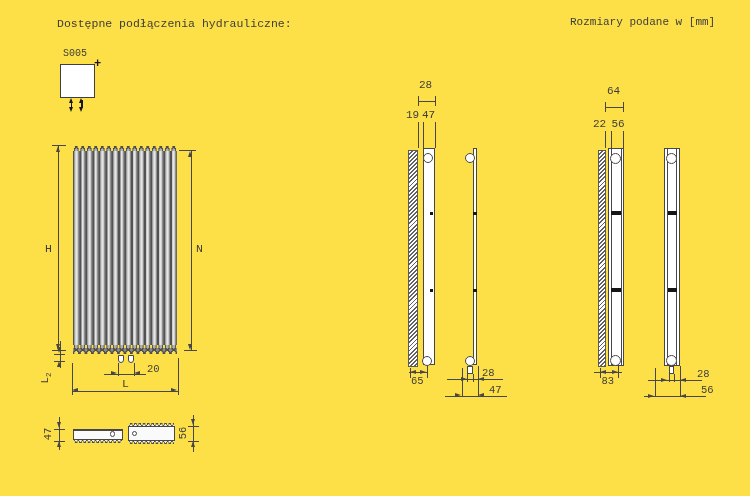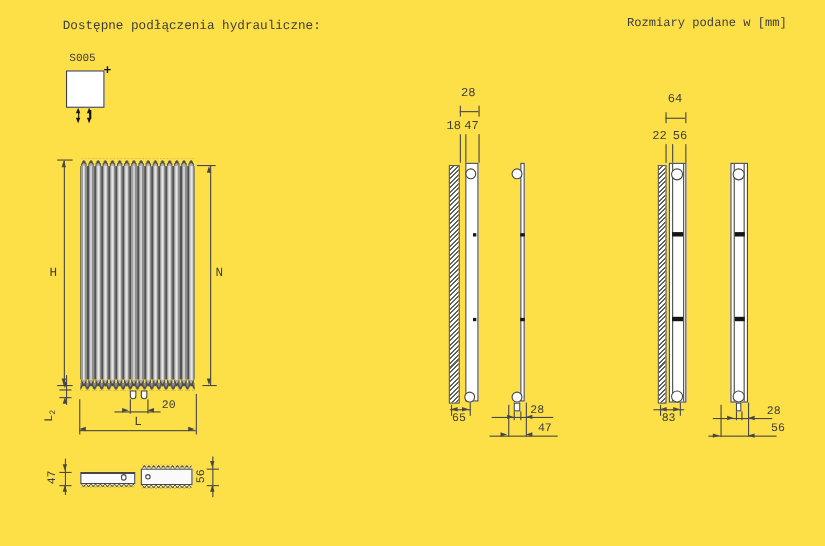--- a/index.html
+++ b/index.html
@@ -126,21 +126,21 @@
     <div class="ar d" style="left:190.7px;top:419px;"></div>
     <div class="ar u" style="left:190.7px;top:441px;"></div>
     <div class="dim rot" style="left:176px;top:427px;width:16px;height:12px;">56</div>
   </div>
 
   <div class="abs" style="left:0;top:0;width:0;height:0;">
     <div class="hl" style="left:417.5px;top:101px;width:17.5px;"></div>
     <div class="vl" style="left:417.5px;top:96px;height:10px;"></div>
     <div class="vl" style="left:435px;top:96px;height:10px;"></div>
     <div class="dim" style="left:419px;top:80px;font-size:11px;">28</div>
-    <div class="dim" style="left:406px;top:110px;font-size:11px;">18</div>
+    <div class="dim" style="left:406px;top:110px;font-size:11px;">19</div>
     <div class="dim" style="left:422px;top:110px;font-size:11px;">47</div>
     <div class="vl" style="left:417.5px;top:122px;height:26px;"></div>
     <div class="vl" style="left:422.5px;top:122px;height:26px;"></div>
     <div class="vl" style="left:435px;top:122px;height:26px;"></div>
 
     <div class="wall" style="left:408px;top:150px;width:10px;height:217px;"></div>
     <div class="panel" style="left:423px;top:148px;width:11.5px;height:216.5px;"></div>
     <div class="pipe" style="left:422.5px;top:153px;width:10px;height:10px;"></div>
     <div class="pipe" style="left:421.5px;top:355.5px;width:10px;height:10px;"></div>
     <div class="tick" style="left:429.5px;top:211.5px;width:3.5px;height:3.5px;"></div>

